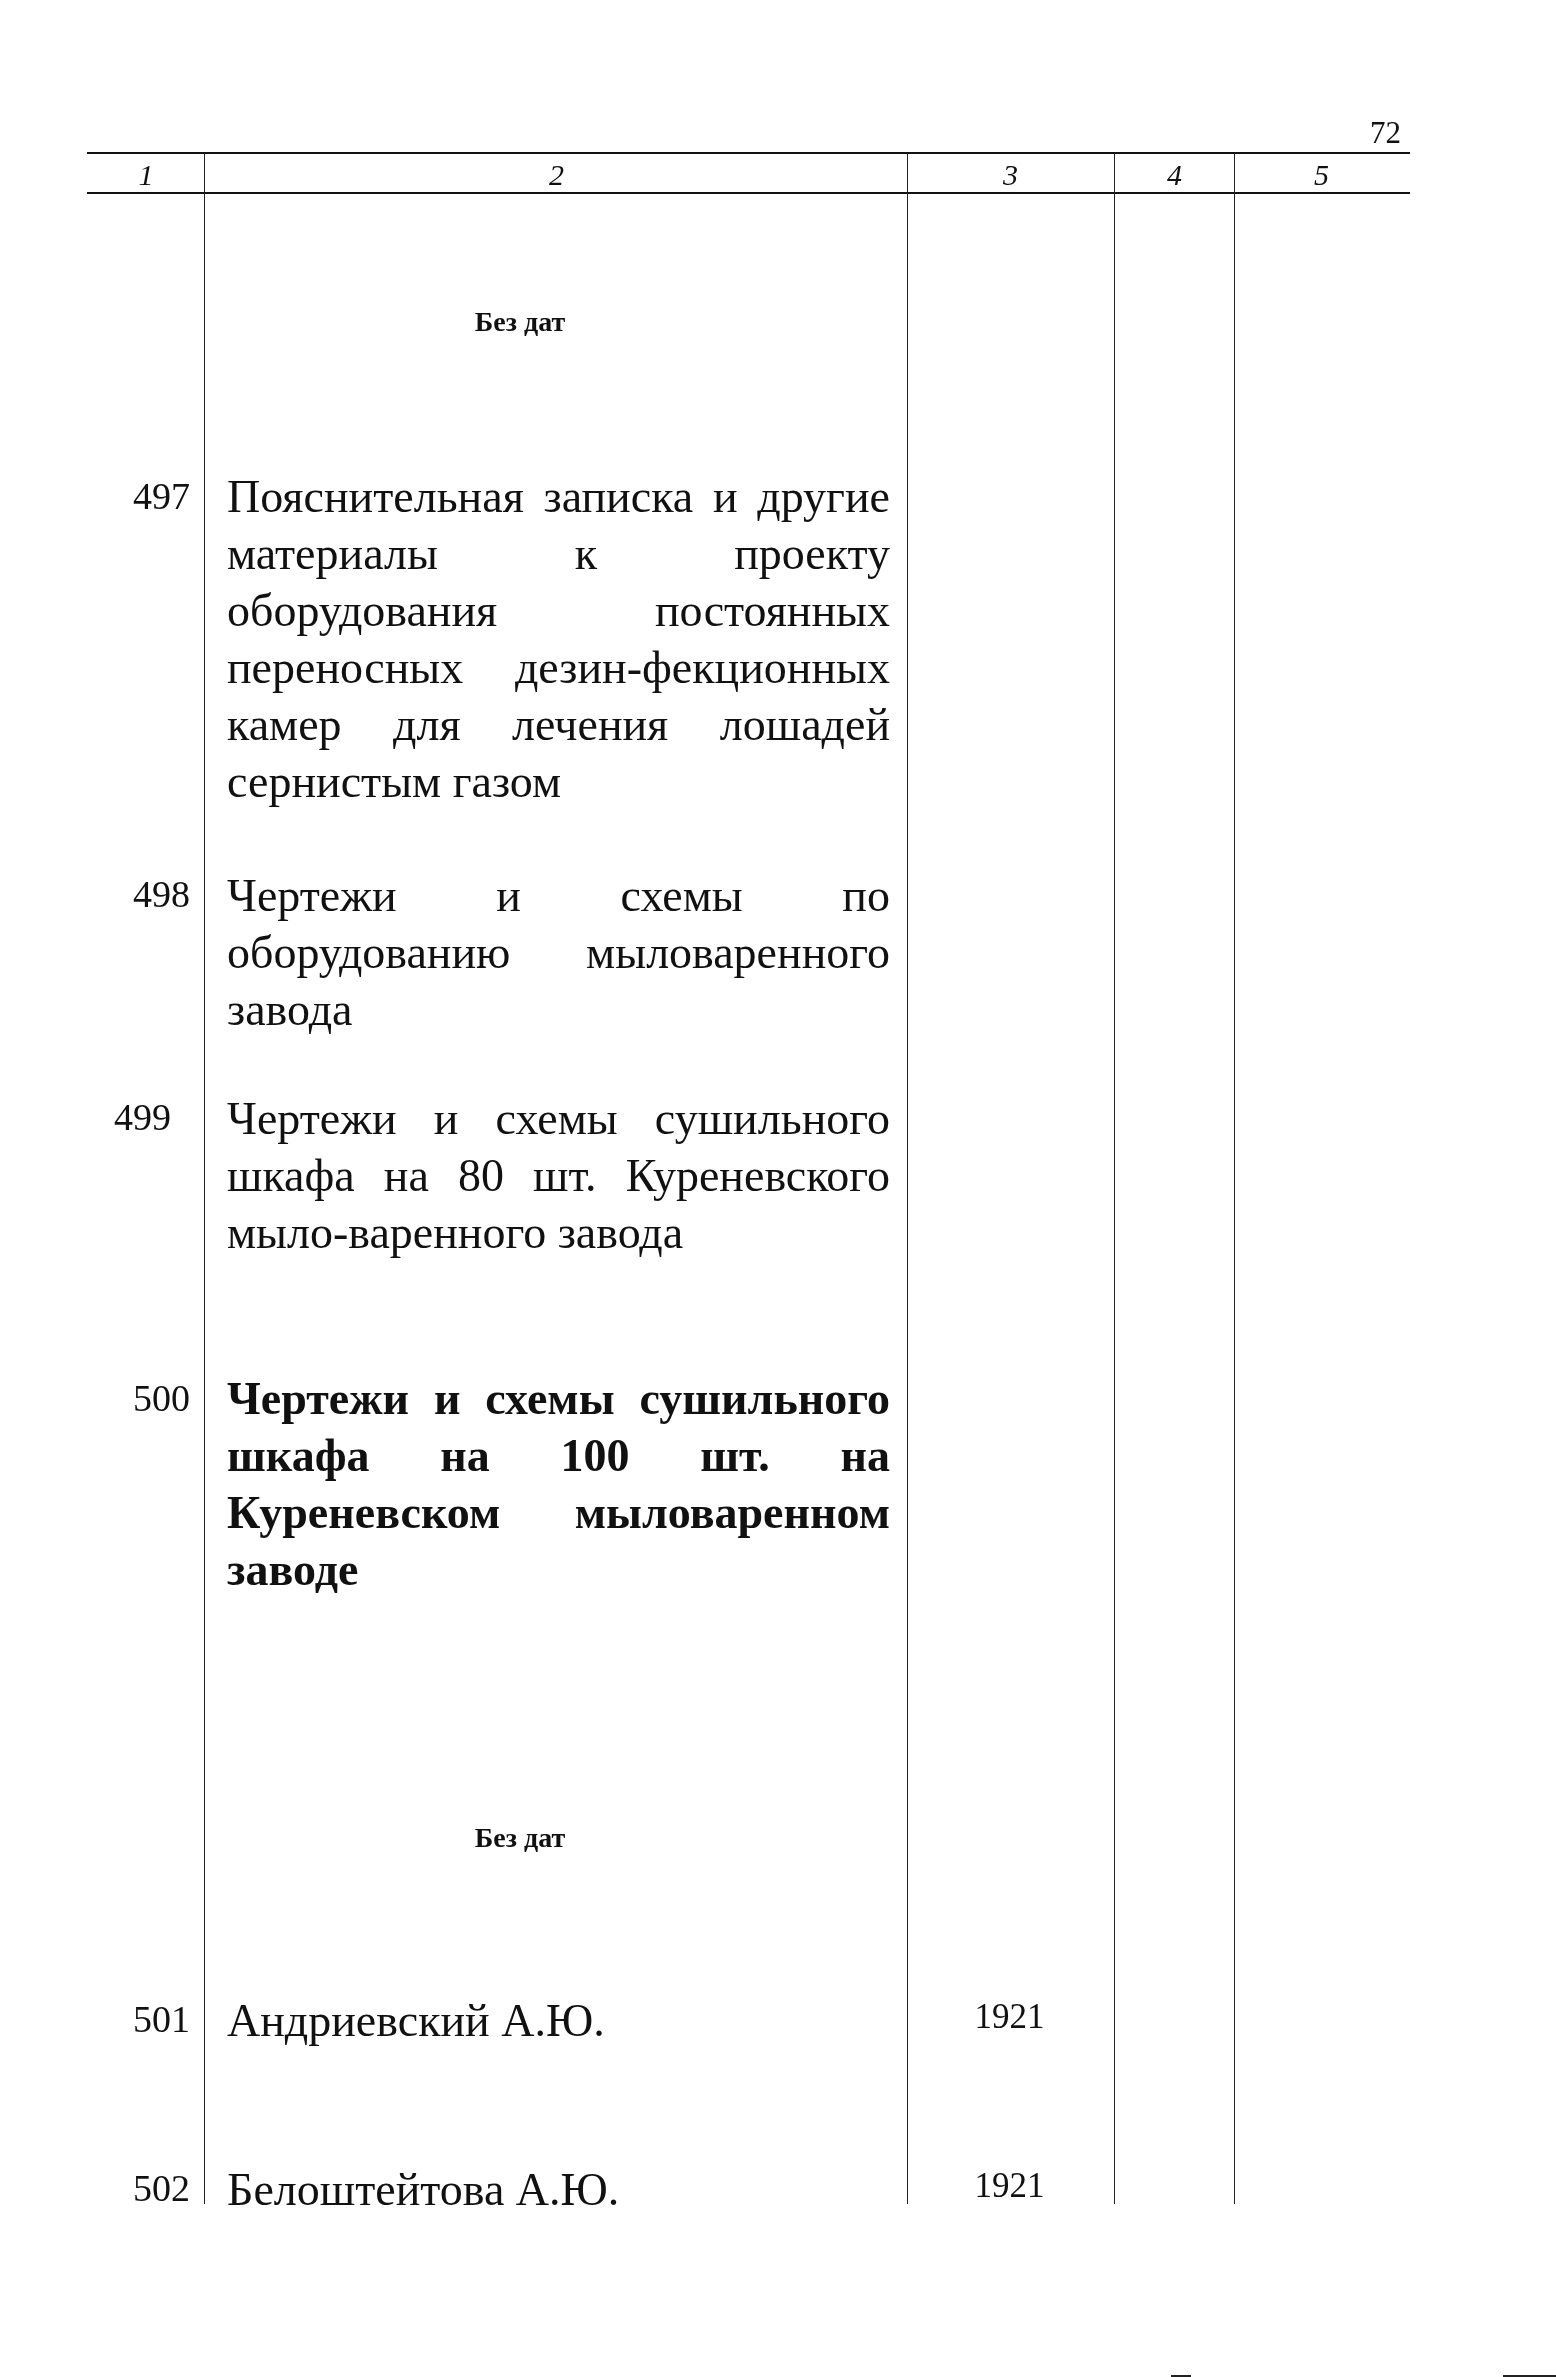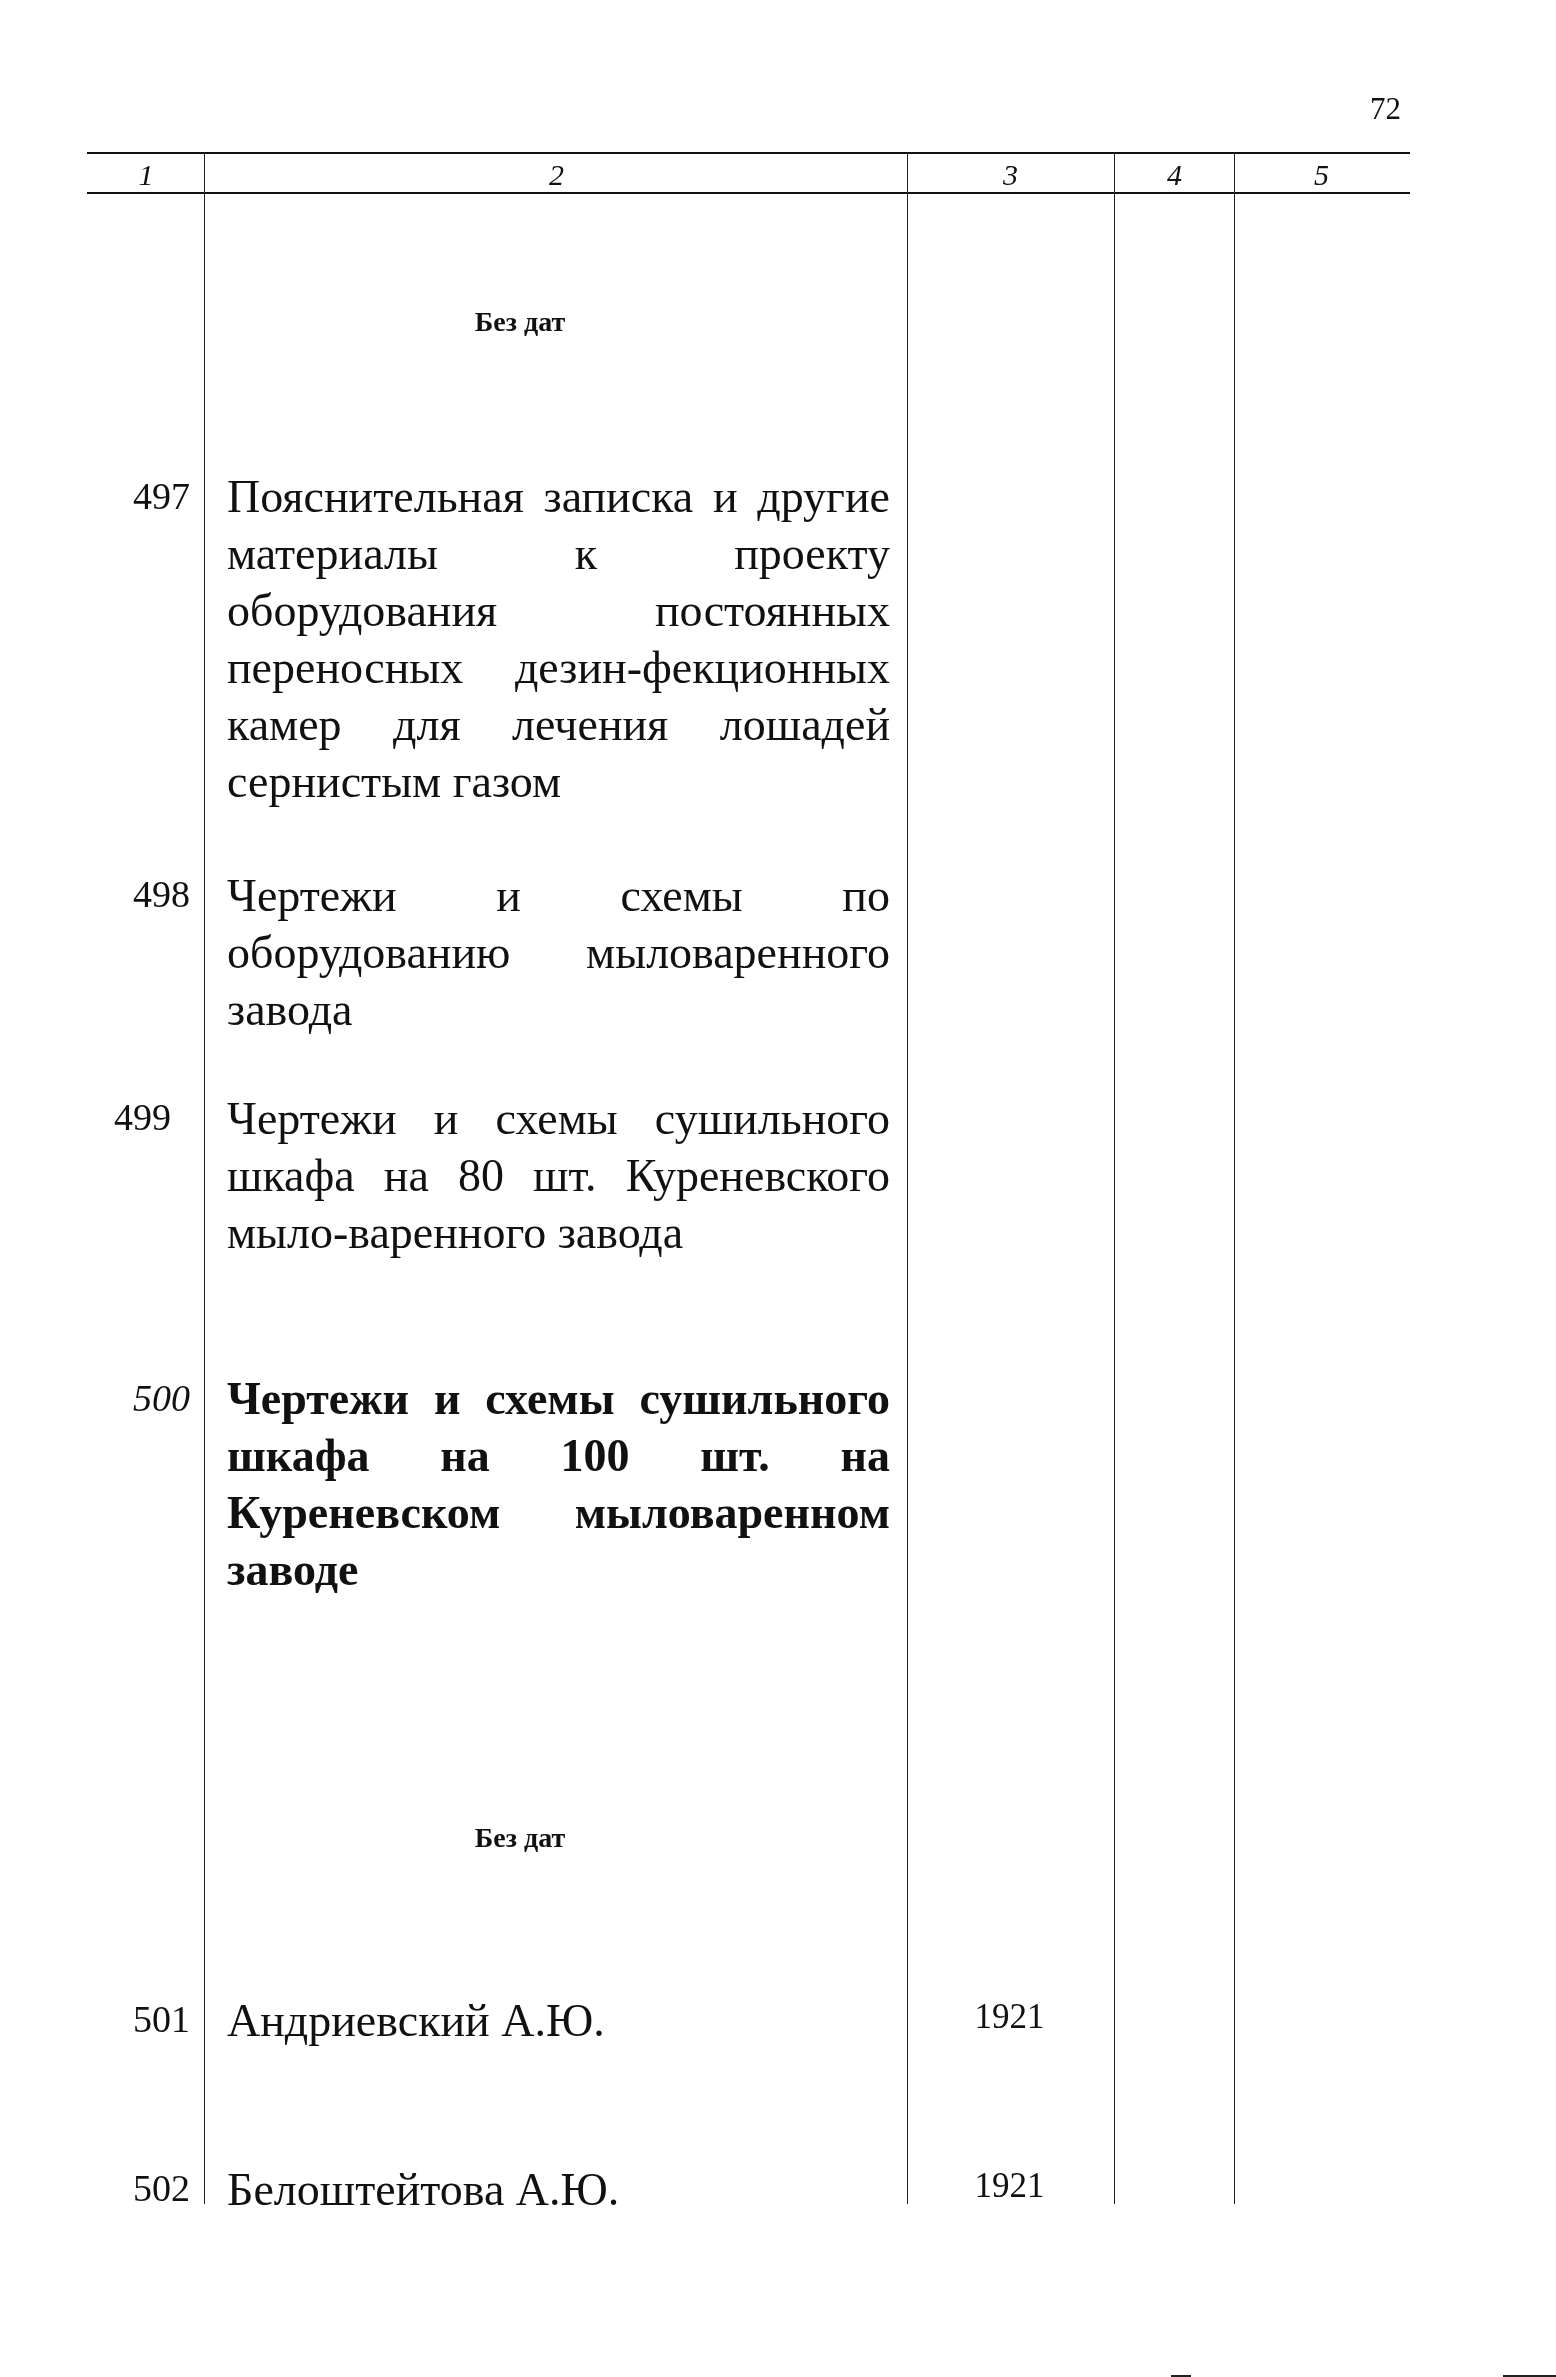--- a/index.html
+++ b/index.html
@@ -1,18 +1,18 @@
 <!DOCTYPE html>
 <html style="font-size:10.8px"><head>
 <meta charset="utf-8">
 <style>
   html, body { margin: 0; padding: 0; background: #ffffff; }
   body { width: 1557px; height: 2377px; position: relative; overflow: hidden;
          font-family: "Liberation Serif", "DejaVu Serif", serif; color: #111; }
-  .abs { position: absolute; }
+  .abs { position: absolute; margin-top: 24px; }
   .page-num { left: 1347px; top: 91px; font-size: 31px; width: 54px; text-align: right; }
   .hline { position: absolute; background: #111; height: 2px; left: 87px; width: 1323px; }
   .vline { position: absolute; background: #222; width: 1.4px; }
   .hdr { position: absolute; top: 158px; font-size: 30px; font-style: italic; text-align: center; }
   .section { position: absolute; font-weight: bold; font-size: 28px; text-align: center;
              left: 206px; width: 628px; }
   .num { position: absolute; left: 95px; width: 95px; text-align: right; font-size: 38px; }
   .desc { position: absolute; left: 227px; width: 663px; font-size: 46px; line-height: 57px;
           text-align: justify; text-align-last: left; }
   .date { position: absolute; left: 908px; width: 203px; text-align: center; font-size: 35px; }
@@ -50,21 +50,21 @@
     <div class="num" style="top:872px;">498</div>
     <div class="desc" style="top:867px;">Чертежи и схемы по оборудованию мыловаренного завода</div>
   </div>
 
   <div>
     <div class="num" style="top:1095px;text-align:center;">499</div>
     <div class="desc" style="top:1090px;">Чертежи и схемы сушильного шкафа на 80 шт. Куреневского мыло-варенного завода</div>
   </div>
 
   <div>
-    <div class="num" style="top:1376px;font-style:italic;">500</div>
+    <div class="num" style="top:1376px;">500</div>
     <div class="desc" style="top:1370px;font-weight:bold;">Чертежи и схемы сушильного шкафа на 100 шт. на Куреневском мыловаренном заводе</div>
   </div>
 
   <div class="section" style="top:1822px;">Без дат</div>
 
   <div>
     <div class="num" style="top:1997px;">501</div>
     <div class="desc" style="top:1992px;">Андриевский А.Ю.</div>
     <div class="date" style="top:1997px;">1921</div>
   </div>

